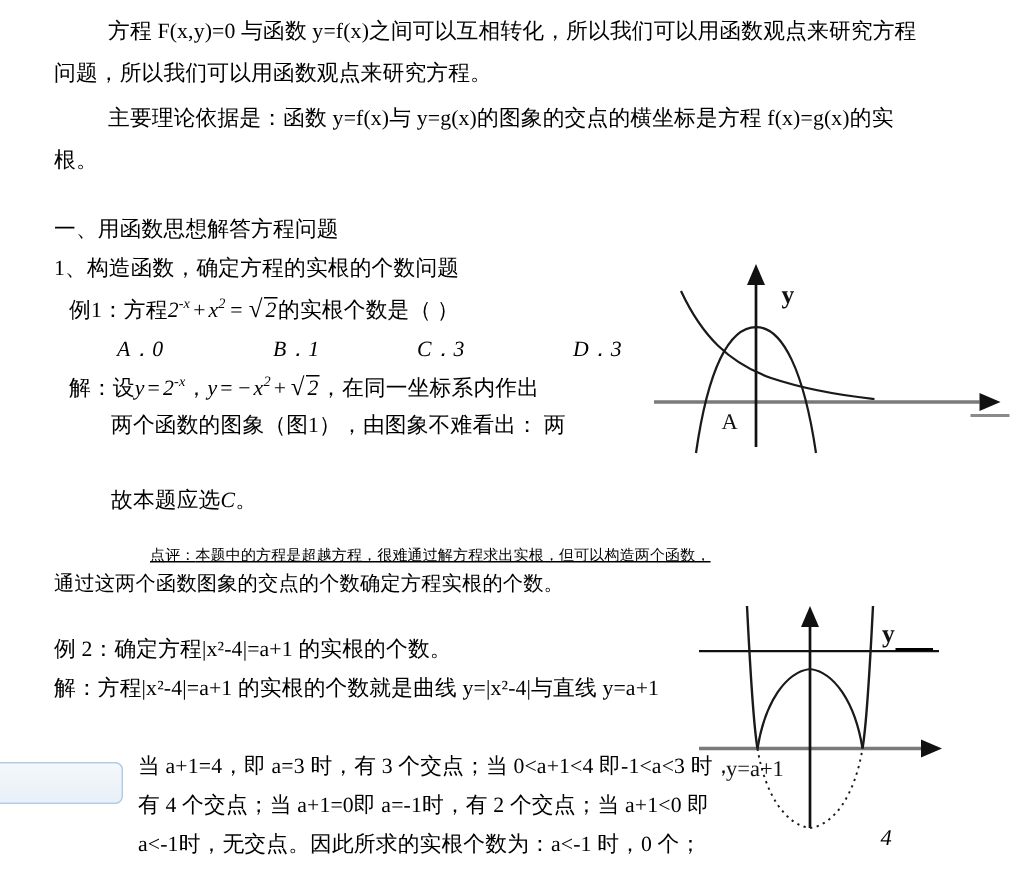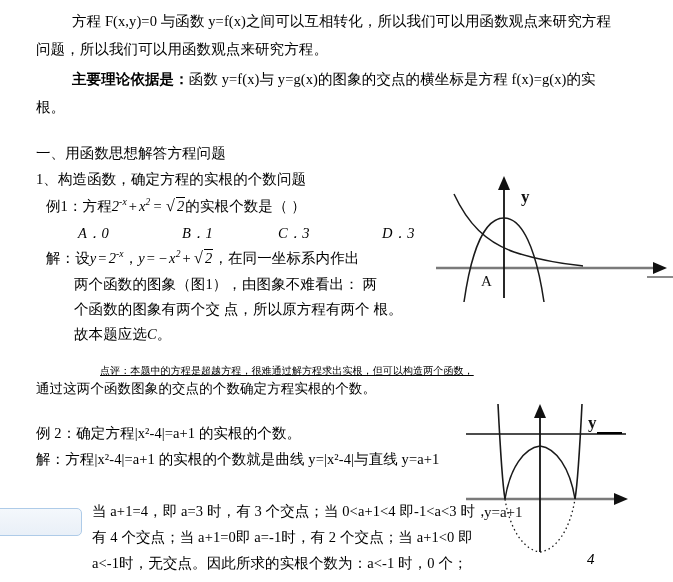--- a/index.html
+++ b/index.html
@@ -20,21 +20,21 @@
     position: absolute;
     inset: 0;
   }
   .ln {
     position: absolute;
     white-space: nowrap;
     font-size: 14.5px;
     line-height: 1;
     letter-spacing: 0.1px;
   }
-  .bold { font-weight: bold; }
+  .bold { font-weight: normal; }
   .ital { font-style: italic; }
   .mathi { font-style: italic; font-family: "Liberation Serif", serif; }
   sup { font-size: 0.66em; vertical-align: super; line-height: 0; }
   .sqrt {
     display: inline-block;
     position: relative;
     padding-left: 1px;
   }
   .sqrt .radicand {
     border-top: 1px solid #000;
@@ -84,21 +84,20 @@
   <div class="ln" style="left:46px; top:198px;"><span>例1：方程</span><span class="mathi">2</span><sup class="mathi">-x</sup><span style="padding:0 2px">+</span><span class="mathi">x</span><sup class="mathi">2</sup><span style="padding:0 3px">=</span><span class="sqrt"><span class="radsym">√</span><span class="radicand mathi">2</span></span><span>的实根个数是（        ）</span></div>
 
   <div class="ln ital" style="left:78px; top:226px;">A．0</div>
   <div class="ln ital" style="left:182px; top:226px;">B．1</div>
   <div class="ln ital" style="left:278px; top:226px;">C．3</div>
   <div class="ln ital" style="left:382px; top:226px;">D．3</div>
 
   <div class="ln" style="left:46px; top:250px;"><span>解：设</span><span class="mathi">y</span><span style="padding:0 2px">=</span><span class="mathi">2</span><sup class="mathi">-x</sup><span>，</span><span class="mathi">y</span><span style="padding:0 2px">= −</span><span class="mathi">x</span><sup class="mathi">2</sup><span style="padding:0 2px">+</span><span class="sqrt"><span class="radsym">√</span><span class="radicand mathi">2</span></span><span>，在同一坐标系内作出</span></div>
 
   <div class="ln" style="left:74px; top:277px;">两个函数的图象（图1），由图象不难看出： 两</div>
-  <div class="ln" style="left:74px; top:302px;">个函数的图象有两个交 点，所以原方程有两个 根。</div>
   <div class="ln" style="left:74px; top:327px;"><span>故本题应选</span><span class="ital">C</span><span>。</span></div>
 
   <div class="ln" style="left:100px; top:366px; font-size:10px;text-decoration:underline;"><span>点评：</span><span>本题中的方程是超越方程，很难通过解方程求出实根，但可以构造两个函数，</span></div>
   <div class="ln" style="left:36px; top:382px; font-size:13.5px;">通过这两个函数图象的交点的个数确定方程实根的个数。</div>
 
   <div class="ln" style="left:36px; top:426px;">例 2：确定方程|x²-4|=a+1 的实根的个数。</div>
   <div class="ln" style="left:36px; top:452px;">解：方程|x²-4|=a+1 的实根的个数就是曲线 y=|x²-4|与直线 y=a+1</div>
   <div class="ln" style="left:92px; top:504px;">当 a+1=4，即 a=3 时，有 3 个交点；当 0&lt;a+1&lt;4 即-1&lt;a&lt;3 时，</div>
   <div class="ln" style="left:92px; top:530px;">有 4 个交点；当 a+1=0即 a=-1时，有 2 个交点；当 a+1&lt;0 即</div>
   <div class="ln" style="left:92px; top:556px;">a&lt;-1时，无交点。因此所求的实根个数为：a&lt;-1 时，0 个；</div>

